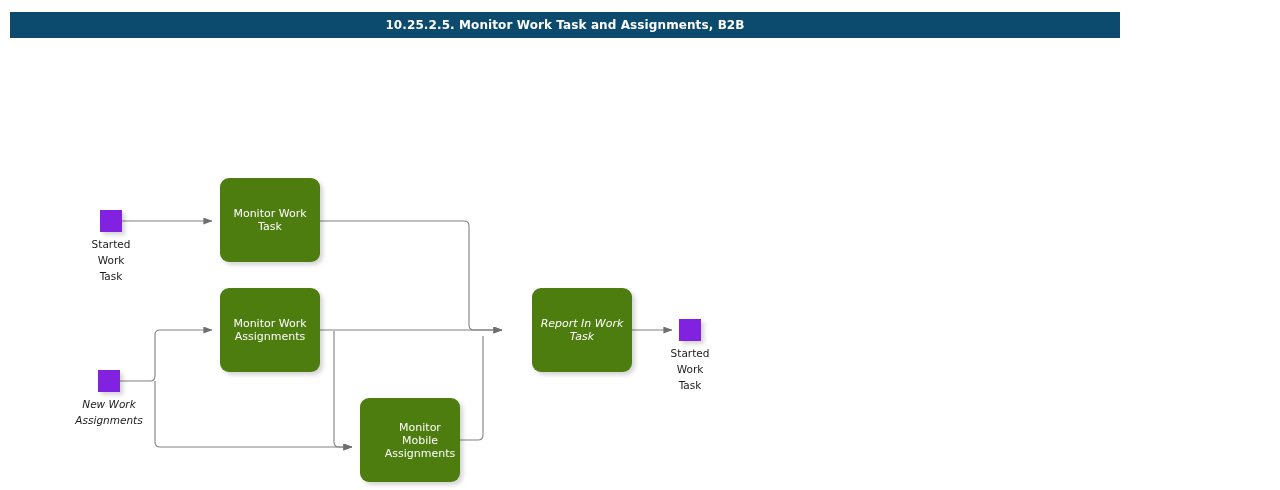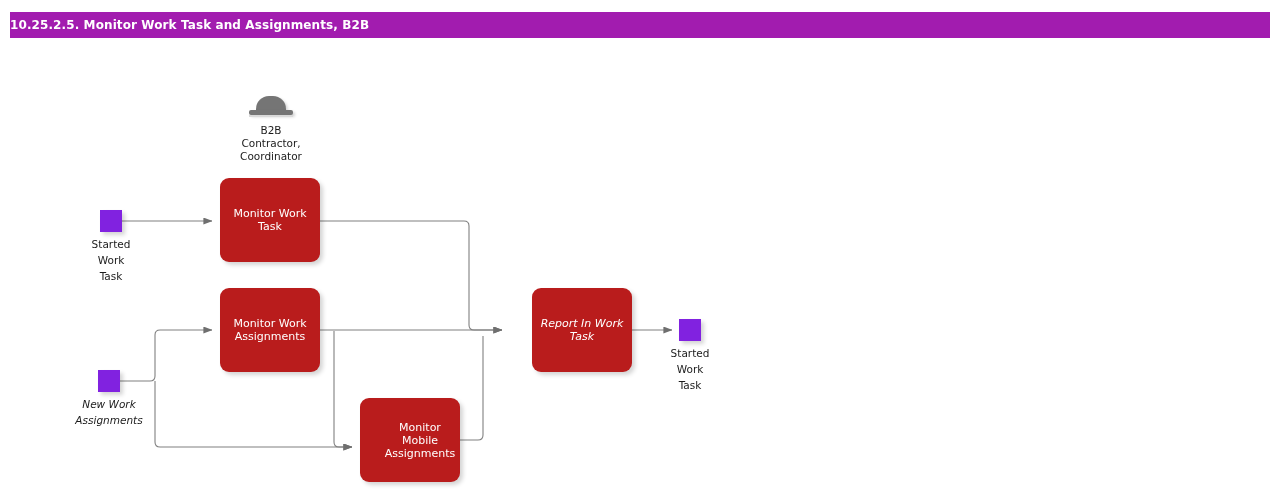--- a/index.html
+++ b/index.html
@@ -15,26 +15,26 @@
     overflow: hidden;
     font-family: "DejaVu Sans", "Liberation Sans", sans-serif;
     -webkit-font-smoothing: antialiased;
   }
 
   
   #title-bar {
     position: absolute;
     left: 10px;
     top: 12px;
-    width: 1260px;
+    width: 1110px;
     height: 26px;
-    background: #a21caf;
+    background: #0c4a6e;
     display: flex;
     align-items: center;
-    justify-content: flex-start;
+    justify-content: center;
   }
   #title-bar .title-text {
     color: #ffffff;
     font-size: 12px;
     font-weight: bold;
     letter-spacing: 0.1px;
     font-family: "DejaVu Sans", "Liberation Sans", sans-serif;
     white-space: nowrap;
   }
 
@@ -50,21 +50,21 @@
     position: absolute;
     left: 0;
     top: 0;
     width: 1280px;
     height: 490px;
   }
 
   
   .activity-node {
     position: absolute;
-    background: #b91c1c;
+    background: #4d7c0f;
     border-radius: 9px;
     box-shadow: 3px 3px 4px rgba(0,0,0,0.17);
     display: flex;
     align-items: center;
     justify-content: center;
     box-sizing: border-box;
   }
   .activity-node .node-label {
     color: #ffffff;
     font-size: 11px;
@@ -176,30 +176,20 @@
       <path d="M 320,330 L 502,330" marker-end="url(#arrowhead)"></path>
 
       <path d="M 334,331 L 334,442 Q 334,447 339,447 L 352,447" marker-end="url(#arrowhead)"></path>
 
       <path d="M 460,440 L 478,440 Q 483,440 483,435 L 483,336"></path>
 
       <path d="M 610,330 L 672,330" marker-end="url(#arrowhead)"></path>
     </g>
   </svg>
 
-  <div id="role-actor">
-    <div class="hat-wrap">
-      <div class="hat-crown"></div>
-      <div class="hat-brim"></div>
-      <div class="hat-brim-line"></div>
-    </div>
-    <div class="role-label">B2B
-Contractor,
-Coordinator</div>
-  </div>
 
   <div class="activity-node" style="left:220px; top:178px; width:100px; height:84px;">
     <span class="node-label">Monitor Work
 Task</span>
   </div>
 
   <div class="activity-node" style="left:220px; top:288px; width:100px; height:84px;">
     <span class="node-label">Monitor Work
 Assignments</span>
   </div>

